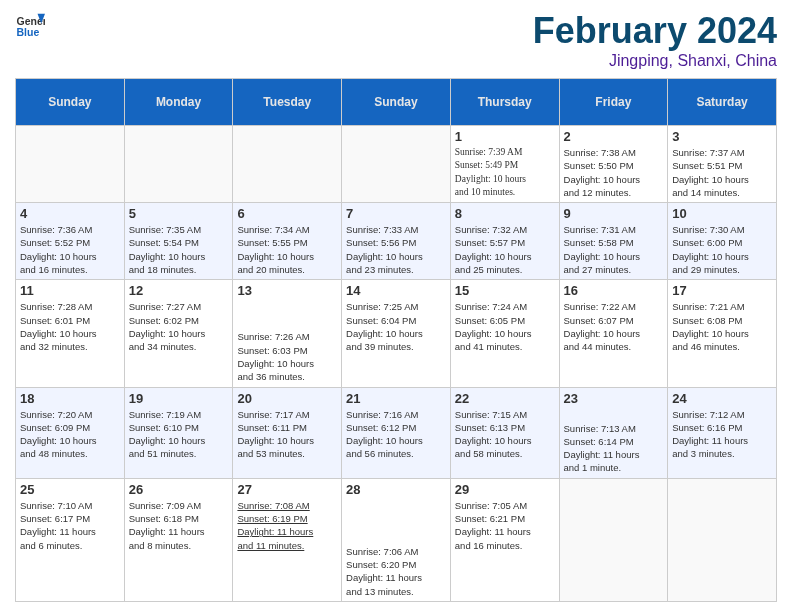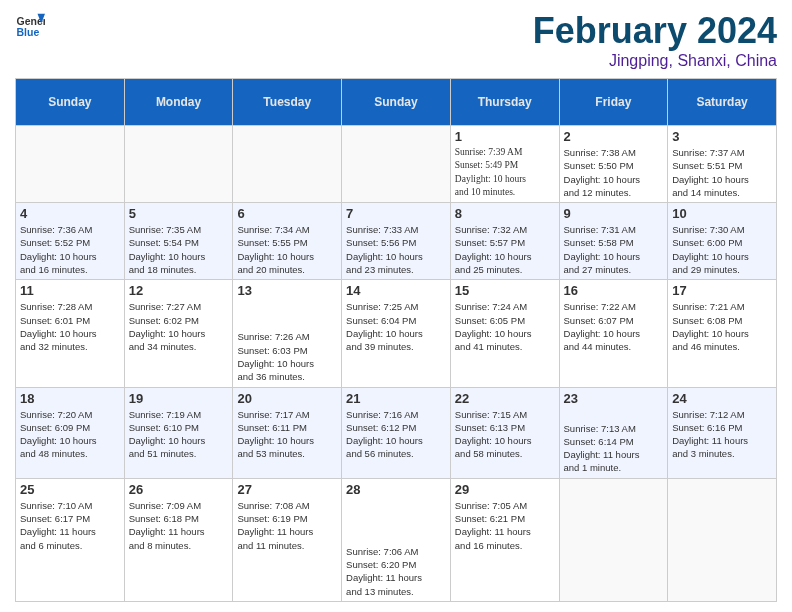--- a/index.html
+++ b/index.html
@@ -240,21 +240,21 @@
           </td>
           <td>
             <div class="day-num">26</div>
             <div class="day-info" style="white-space: pre-line;">Sunrise: 7:09 AM
 Sunset: 6:18 PM
 Daylight: 11 hours
 and 8 minutes.</div>
           </td>
           <td>
             <div class="day-num">27</div>
-            <div class="day-info" style="white-space: pre-line;">Sunrise: 7:08 AM
+            <div class="day-info" style="white-space: pre-line; text-decoration: underline;">Sunrise: 7:08 AM
 Sunset: 6:19 PM
 Daylight: 11 hours
 and 11 minutes.</div>
           </td>
           <td>
             <div class="day-num">28</div>
             <div class="day-info" style="white-space: pre-line; margin-top: 48px;">Sunrise: 7:06 AM
 Sunset: 6:20 PM
 Daylight: 11 hours
 and 13 minutes.</div>

